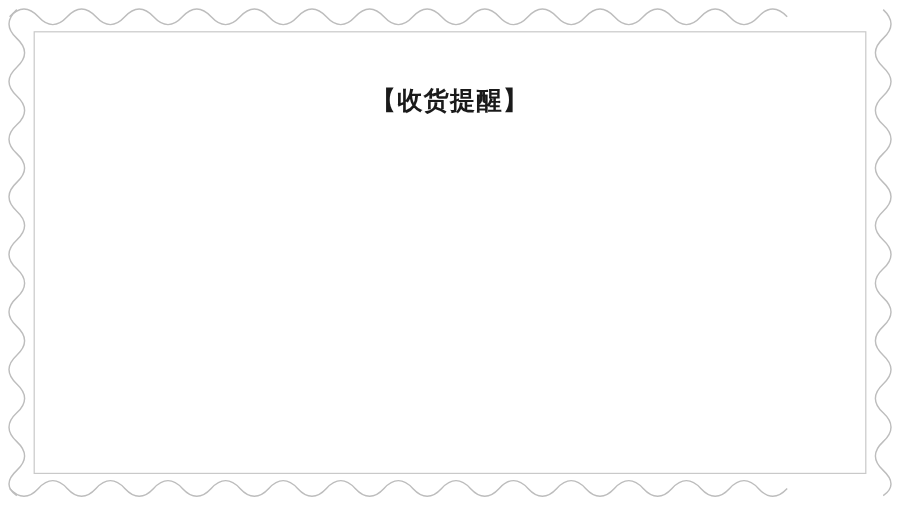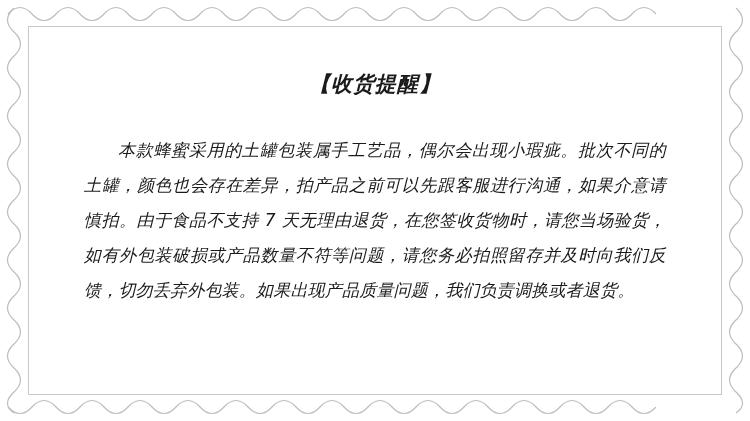--- a/index.html
+++ b/index.html
@@ -13,21 +13,20 @@
     overflow: hidden;
     font-family: "DejaVu Sans", "Liberation Sans", sans-serif;
   }
 
   #notice-card {
     position: relative;
     width: 750px;
     height: 421px;
     box-sizing: border-box;
     background: #ffffff;
-    font-style: italic;
   }
 
   
   #scallop-frame {
     position: absolute;
     left: 0;
     top: 0;
     width: 750px;
     height: 421px;
     pointer-events: none;
@@ -114,16 +113,15 @@
                q13,12 0,24 q-13,12 0,24 q13,12 0,24 q-13,12 0,24
                q13,12 0,24 q-13,12 0,24 q13,12 0,24 q-13,12 0,24
                q13,12 0,21"></path>
     </g>
   </svg>
 
   <div id="inner-border"></div>
 
   <div id="content">
     <div id="notice-title">【收货提醒】</div>
-    <p id="notice-body">本款蜂蜜采用的土罐包装属手工艺品，偶尔会出现小瑕疵。批次不同的土罐，颜色也会存在差异，拍产品之前可以先跟客服进行沟通，如果介意请慎拍。由于食品不支持 7 天无理由退货，在您签收货物时，请您当场验货，如有外包装破损或产品数量不符等问题，请您务必拍照留存并及时向我们反馈，切勿丢弃外包装。如果出现产品质量问题，我们负责调换或者退货。</p>
   </div>
 
 </div>
 
 </body></html>

